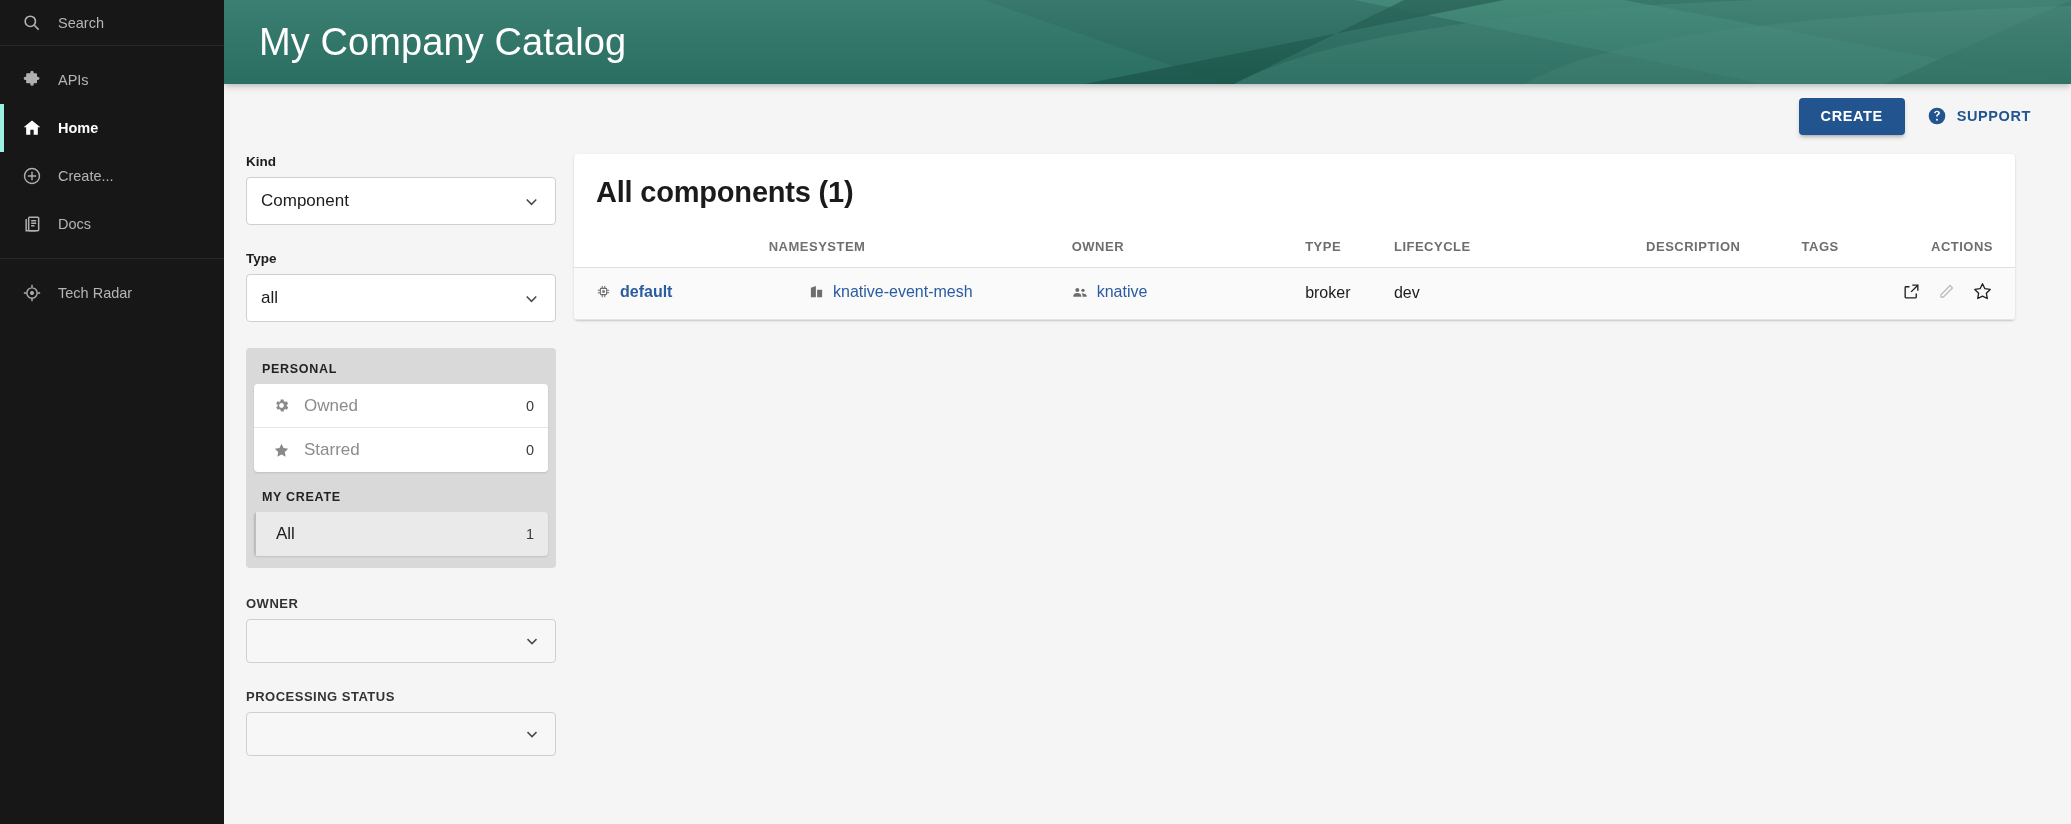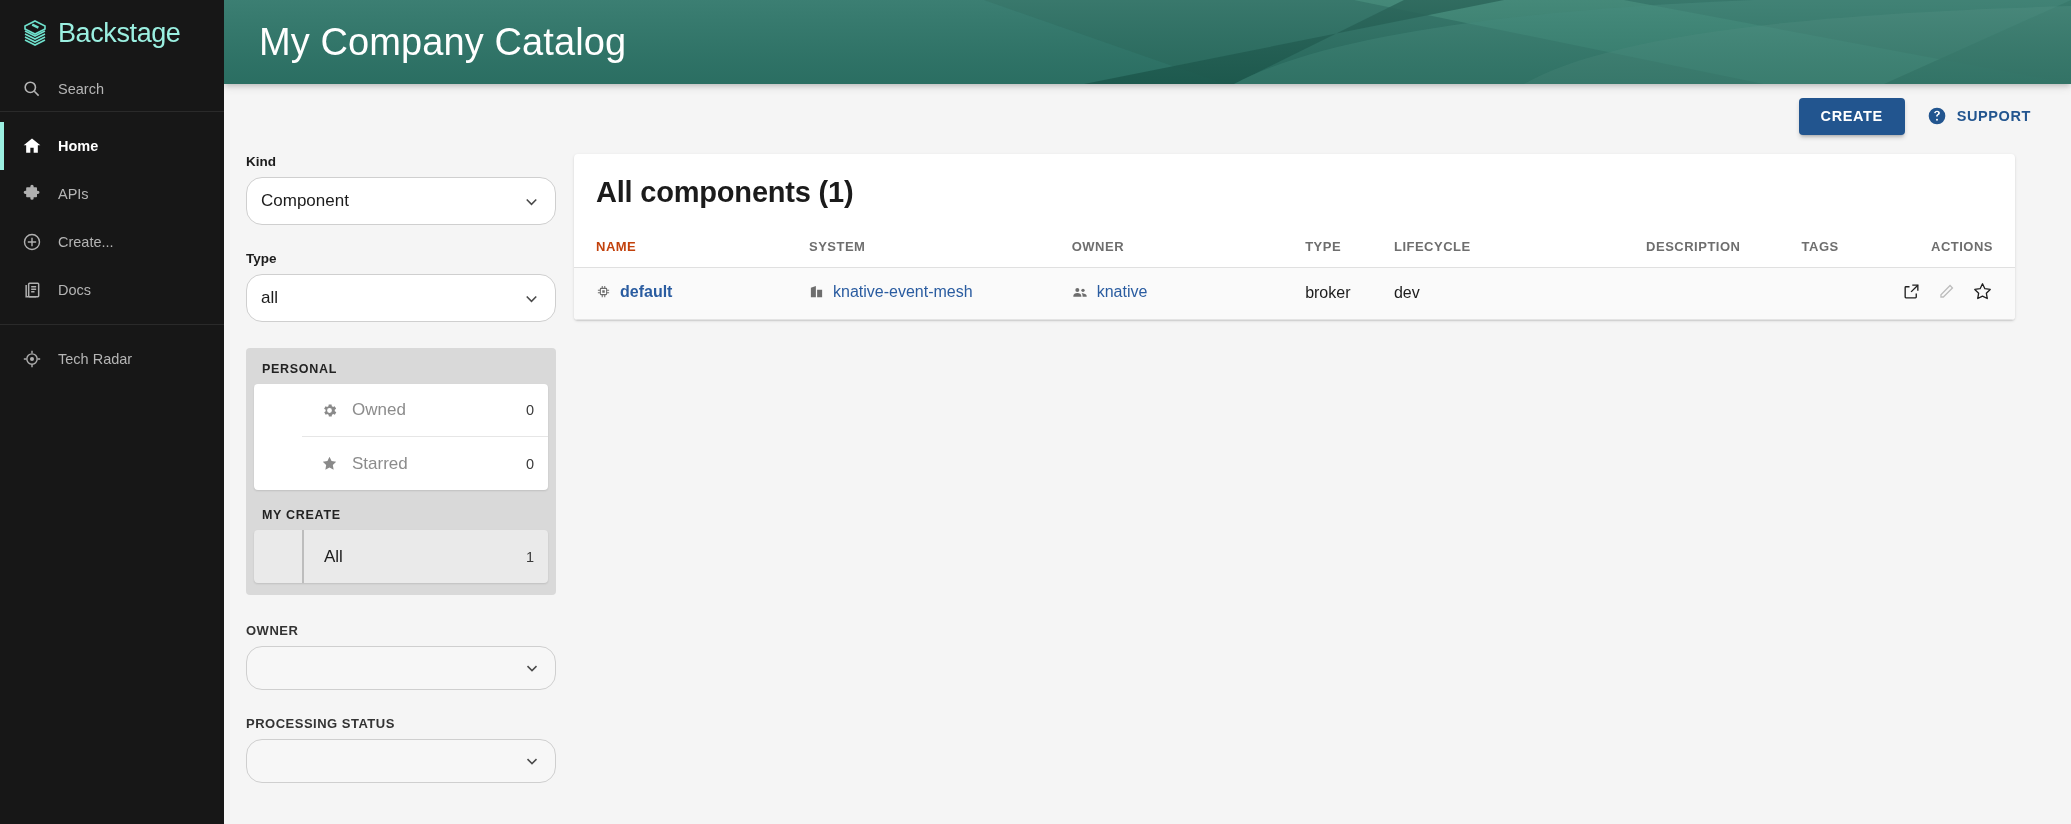--- a/index.html
+++ b/index.html
@@ -77,42 +77,42 @@
     font-size: 14.5px; font-weight: bold; letter-spacing: 0.6px; cursor: pointer;
   }
 
   .content { display: flex; padding: 0 56px 0 22px; gap: 18px; align-items: flex-start; }
 
   
   .filters { width: 310px; flex: 0 0 310px; padding-top: 14px; }
   .f-label { font-size: 13.5px; font-weight: bold; color: #1c1c1c; margin-bottom: 8px; }
   .f-label.caps { font-size: 13px; letter-spacing: 0.5px; color: #333; font-weight: bold; }
   .f-select {
-    height: 48px; background: #fff; border: 1px solid #cfcfcf; border-radius: 16px;
+    height: 48px; background: #fff; border: 1px solid #cfcfcf; border-radius: 4px;
     display: flex; align-items: center; padding: 0 14px; font-size: 17px; color: #1c1c1c;
     justify-content: space-between; cursor: pointer; margin-bottom: 26px;
   }
   .f-select.empty { background: #f7f7f7; height: 44px; }
   .f-select .chev { color: #4a4a4a; display: flex; }
 
   .user-panel {
     background: #d9d9d9; border-radius: 4px; padding: 12px 8px 12px 8px; margin-bottom: 28px;
   }
   .up-head {
     font-size: 12.5px; font-weight: bold; letter-spacing: 0.7px; color: #232323;
     padding: 2px 0 8px 8px;
   }
   .up-card {
     background: #fff; border-radius: 4px; overflow: hidden;
     box-shadow: 0 1px 2px rgba(0,0,0,.12);
     margin-bottom: 16px;
   }
   .up-row {
-    height: 53px; display: flex; align-items: center; padding: 0 14px 0 18px;
-    gap: 14px; cursor: pointer; border-bottom: 1px solid #e6e6e6; margin-left: 48px;
+    height: 44px; display: flex; align-items: center; padding: 0 14px 0 18px;
+    gap: 14px; cursor: pointer; border-bottom: 1px solid #e6e6e6;
   }
   .up-row:last-child { border-bottom: none; }
   .up-row .ico { width: 18px; height: 18px; flex: 0 0 18px; display:flex; align-items:center; justify-content:center; color:#8a8a8a; }
   .up-row .lbl { flex: 1 1 auto; font-size: 17px; color: #8c8c8c; }
   .up-row .cnt { font-size: 14.5px; color: #3a3a3a; }
 
   .up-card.selected-card { background: #eaeaea; box-shadow: 0 1px 2px rgba(0,0,0,.12); margin-bottom: 0; }
   .up-card.selected-card .up-row { position: relative; padding-left: 22px; }
   .up-card.selected-card .up-row .lbl { color: #1c1c1c; }
   .up-card.selected-card .up-row::before {
@@ -135,21 +135,21 @@
   }
   .tc-filter input::placeholder { color: #9e9e9e; }
   .tc-filter .cl { color: #8e8e8e; display: flex; cursor: pointer; }
 
   table { width: 100%; border-collapse: collapse; }
   thead th {
     text-align: left; font-size: 13px; font-weight: bold; letter-spacing: 0.5px;
     color: #6e6e6e; padding: 14px 0 13px 0; border-bottom: 1px solid #e0e0e0;
     white-space: nowrap;
   }
-  thead th.sorted { color: #c2410c; }
+  thead th.sorted { color: #737373; text-align: right; }
   tbody td {
     font-size: 16px; color: #1c1c1c; padding: 13px 0 14px 0;
     border-bottom: 1px solid #e4e4e4; vertical-align: middle; white-space: nowrap;
   }
   tbody tr { background: #fafafa; }
   .cell-ic { display: inline-flex; gap: 9px; }
   .cell-ic .ico { color: #6d6d6d; display: flex; align-items:center; }
   a.lnk { color: #2a5ca0; text-decoration: none; cursor: pointer; font-size: 16px; }
   a.lnk.bold { font-weight: bold; }
   .col-name { padding-left: 22px !important; width: 245px; }
@@ -165,60 +165,47 @@
   .act { cursor: pointer; display: flex; color: #1f1f1f; }
   .act.disabled { color: #bdbdbd; cursor: default; }
 </style>
 </head>
 <body>
 
 <div id="app">
 
   <nav class="sidebar">
 
-    <div class="logo-row">
-      <span class="logo-mark">
-        <svg viewBox="0 0 30 32" fill="none" stroke="#6fe0cc" stroke-width="1.6">
-          <path d="M15 4 L25 9 L25 12 L15 17 L5 12 L5 9 Z"></path>
-          <path d="M5 14 L15 19 L25 14"></path>
-          <path d="M5 17 L15 22 L25 17"></path>
-          <path d="M5 20 L15 25 L25 20"></path>
-          <path d="M5 23 L15 28 L25 23"></path>
-          <path d="M12.2 7.6 L18.4 10.6" stroke-width="2.4"></path>
-        </svg>
-      </span>
-      <span class="logo-text">Backstage</span>
-    </div>
 
     <div class="search-row">
       <span class="ico">
         <svg width="19" height="19" viewBox="0 0 24 24" fill="none" stroke="#b5b5b5" stroke-width="2">
           <circle cx="10.5" cy="10.5" r="6.5"></circle>
             <path d="M15.5 15.5 L21 21"></path>
         </svg>
       </span>
       <span class="lbl">Search</span>
     </div>
 
     <div class="nav-group">
+      <div class="nav-item">
+        <span class="ico">
+          <svg width="20" height="20" viewBox="0 0 24 24" fill="#b0b0b0">
+              <path d="M10 3a2 2 0 014 0v1h3a1 1 0 011 1v3h1a2 2 0 010 4h-1v3a1 1 0 01-1 1h-3v1a2 2 0 01-4 0v-1H6a1 1 0 01-1-1v-3H4a2 2 0 010-4h1V5a1 1 0 011-1h4z"></path>
+            </svg>
+        </span>
+        <span class="lbl">APIs</span>
+      </div>
       <div class="nav-item active">
         <span class="ico">
           <svg width="20" height="20" viewBox="0 0 24 24" fill="#ffffff">
               <path d="M12 3 L22 11 h-3 v9 h-5 v-6 h-4 v6 H5 v-9 H2 Z"></path>
             </svg>
         </span>
         <span class="lbl">Home</span>
-      </div>
-      <div class="nav-item">
-        <span class="ico">
-          <svg width="20" height="20" viewBox="0 0 24 24" fill="#b0b0b0">
-              <path d="M10 3a2 2 0 014 0v1h3a1 1 0 011 1v3h1a2 2 0 010 4h-1v3a1 1 0 01-1 1h-3v1a2 2 0 01-4 0v-1H6a1 1 0 01-1-1v-3H4a2 2 0 010-4h1V5a1 1 0 011-1h4z"></path>
-            </svg>
-        </span>
-        <span class="lbl">APIs</span>
       </div>
       <div class="nav-item">
         <span class="ico">
           <svg width="20" height="20" viewBox="0 0 24 24" fill="none" stroke="#b0b0b0" stroke-width="1.7">
             <circle cx="12" cy="12" r="9"></circle>
               <path d="M12 7v10M7 12h10"></path>
           </svg>
         </span>
         <span class="lbl">Create...</span>
       </div>

